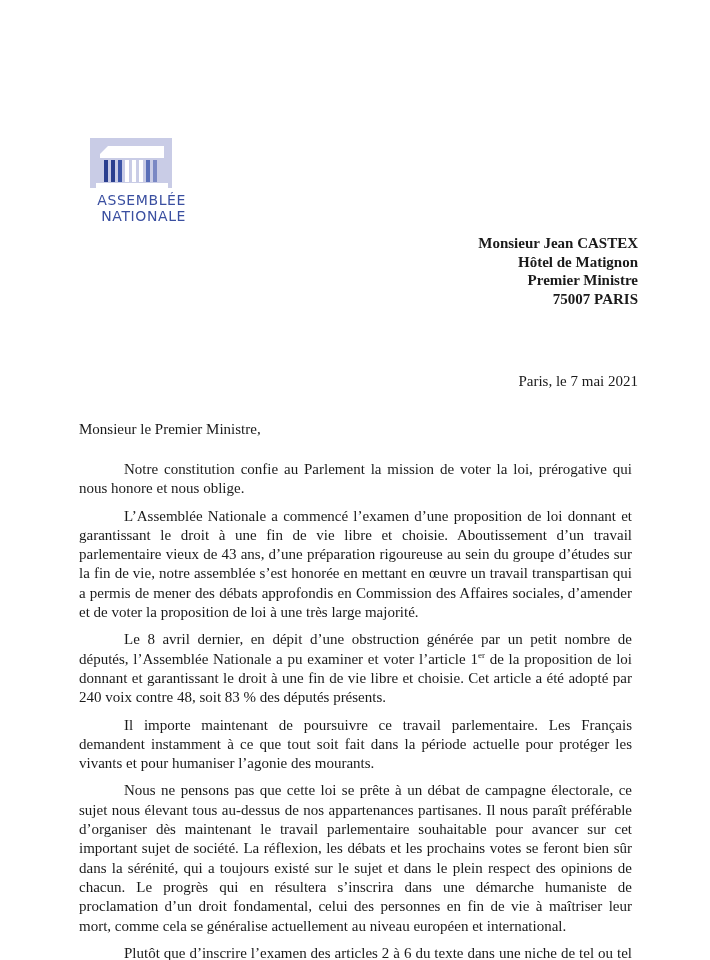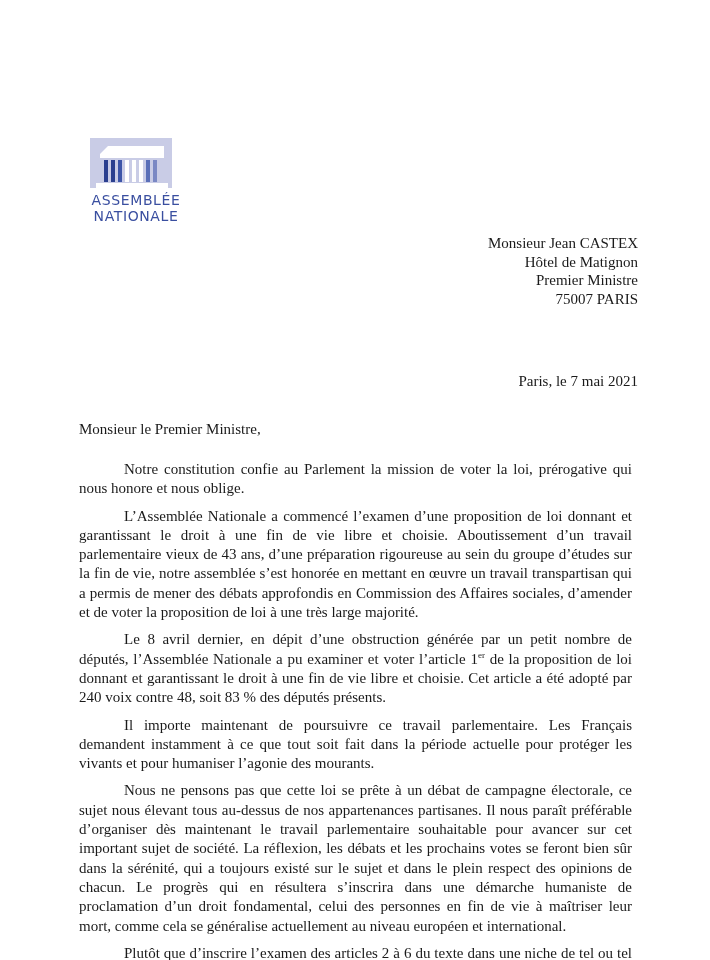--- a/index.html
+++ b/index.html
@@ -9,27 +9,27 @@
     color: #1a1a1a;
   }
   .logo {
     position: absolute; left: 86px; top: 138px; width: 100px; height: 90px;
   }
   .logo-box {
     position: absolute; left: 4px; top: 0; width: 82px; height: 50px;
     background: #c9cce6;
   }
   .logo-text {
-    position: absolute; left: 0; width: 100px; text-align: center;
+    position: absolute; left: 0; width: 100px; text-align: right;
     font-family: "DejaVu Sans", "Liberation Sans", sans-serif;
     color: #3a4fa0; font-size: 14px; letter-spacing: 0.6px; line-height: 16px;
   }
   .recipient {
     position: absolute; right: 72px; top: 234px; text-align: right;
-    font-weight: normal; font-size: 15px; line-height: 18.5px;
+    font-weight: bold; font-size: 15px; line-height: 18.5px;
   }
   .date {
     position: absolute; right: 72px; top: 373px; font-size: 15px;
   }
   .salutation {
     position: absolute; left: 79px; top: 421px; font-size: 15px;
   }
   .body-text {
     position: absolute; left: 79px; top: 460px; width: 560px;
     font-size: 15px; line-height: 19.3px; text-align: justify;

